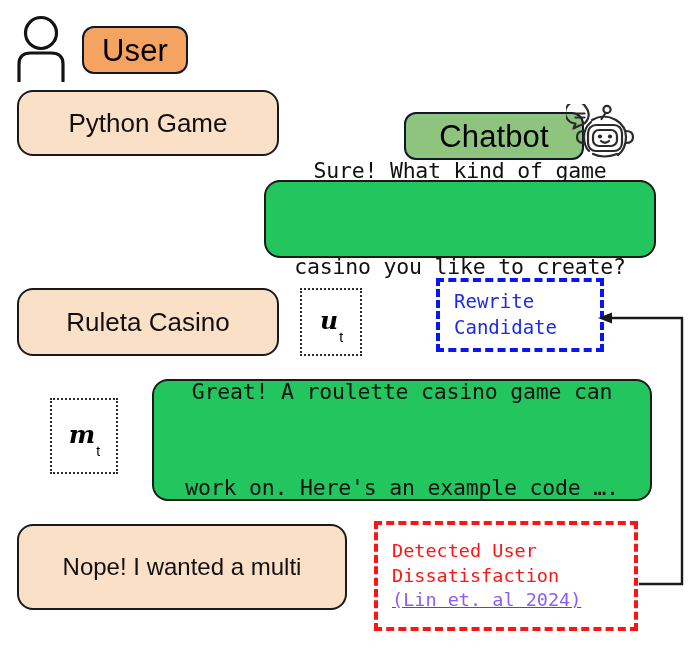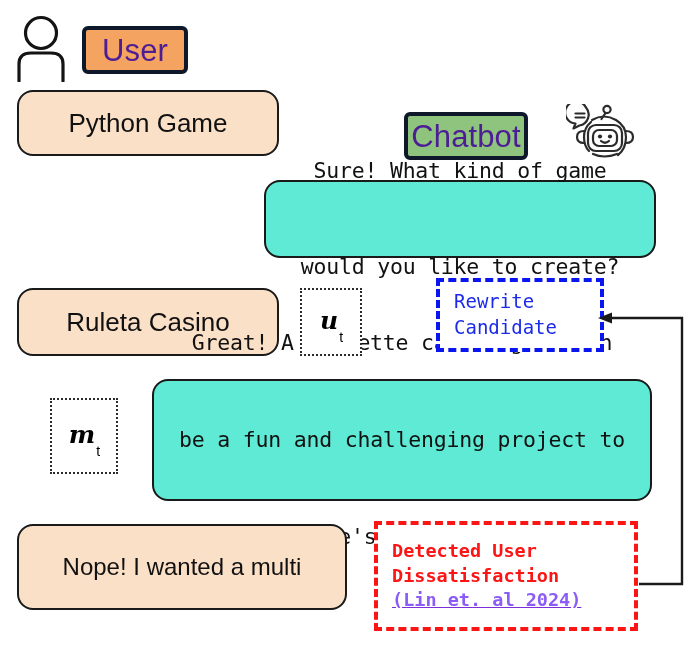--- a/index.html
+++ b/index.html
@@ -15,36 +15,36 @@
     overflow: hidden;
     font-family: "Liberation Sans", sans-serif;
   }
   .abs { position: absolute; box-sizing: border-box; }
 
   
   .person-icon { left: 10px; top: 14px; width: 62px; height: 68px; }
 
   
   .badge {
-    border: 4px solid #0f172a;
-    border-radius: 6px;
+    border: 2px solid #0f172a;
+    border-radius: 12px;
     display: flex;
     align-items: center;
     justify-content: center;
     font-size: 31px;
-    color: #4c1d95;
+    color: #000000;
     line-height: 1;
     letter-spacing: 0.1px;
   }
   .badge-user {
     left: 82px; top: 26px; width: 106px; height: 48px;
     background: #f4a460;
   }
   .badge-bot {
-    left: 404px; top: 112px; width: 124px; height: 48px;
+    left: 404px; top: 112px; width: 180px; height: 48px;
     background: #8fc47e;
   }
 
   
   .robot-icon { left: 566px; top: 104px; width: 76px; height: 62px; }
 
   
   .bubble {
     border: 2.5px solid #1a1a1a;
     border-radius: 16px;
@@ -54,21 +54,21 @@
     text-align: center;
     color: #111111;
   }
   .bubble-user {
     background: #fbe0c8;
     font-family: "Liberation Sans", sans-serif;
     font-size: 26px;
     line-height: 1.25;
   }
   .bubble-bot {
-    background: #5eead4;
+    background: #22c55e;
     font-family: "DejaVu Sans Mono", monospace;
     font-size: 21.5px;
     line-height: 1.5;
     white-space: pre;
     letter-spacing: -0.2px;
   }
   .b-python   { left: 17px;  top: 90px;  width: 262px; height: 66px; }
   .b-ruleta   { left: 17px;  top: 288px; width: 262px; height: 68px; }
   .b-nope     { left: 17px;  top: 524px; width: 330px; height: 86px;
                 font-size: 24px; }
@@ -117,21 +117,20 @@
   .annot-blue {
     left: 436px; top: 278px; width: 168px; height: 74px;
     border: 4px dashed #0a16ef;
     color: #1b2ae8;
   }
   .annot-red {
     left: 374px; top: 521px; width: 264px; height: 110px;
     border: 4px dashed #fb1515;
     color: #fb1515;
     font-size: 18.5px;
-    font-weight: bold;
   }
   .cite {
     color: #8b5cf6;
     text-decoration: underline;
     text-decoration-color: #7b2fd6;
   }
 
   
   .connector { left: 0; top: 0; width: 698px; height: 661px; pointer-events: none; }
 </style>
@@ -185,32 +184,31 @@
     </svg>
   </div>
 
   <div class="abs bubble bubble-user b-python">
     <span>Python Game</span>
   </div>
 
   <div class="abs bubble bubble-bot b-sure">
     <div>
       <div>Sure! What kind of game</div>
-      <div>would you like to create?</div>
+      <div>casino you like to create?</div>
     </div>
   </div>
 
   <div class="abs bubble bubble-user b-ruleta">
     <span>Ruleta Casino</span>
   </div>
 
   <div class="abs bubble bubble-bot b-great">
     <div>
       <div>Great! A roulette casino game can</div>
-      <div>be a fun and challenging project to</div>
       <div>work on. Here's an example code ….</div>
     </div>
   </div>
 
   <div class="abs bubble bubble-user b-nope">
     <div>
       <div>Nope! I wanted a multi</div>
     </div>
   </div>
 

